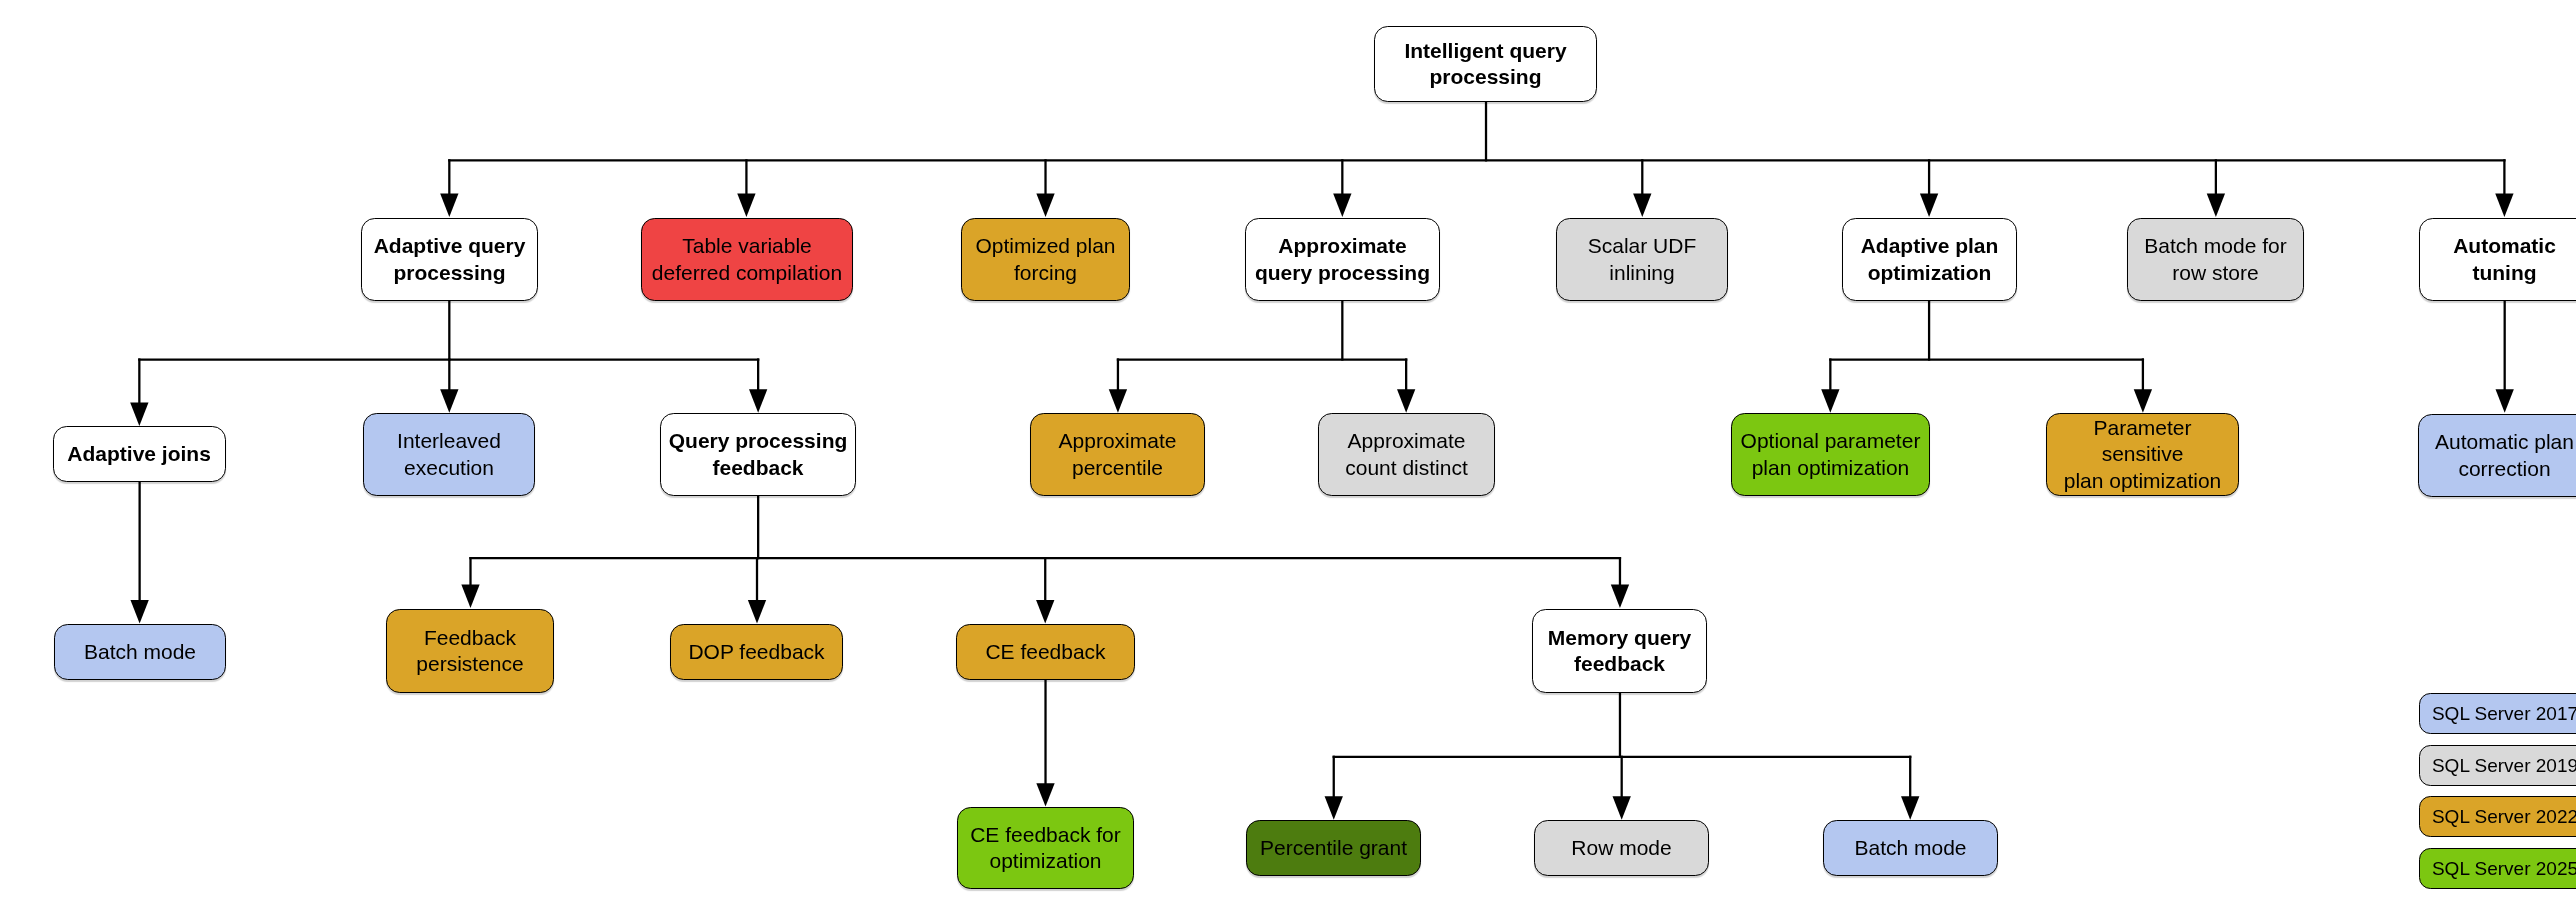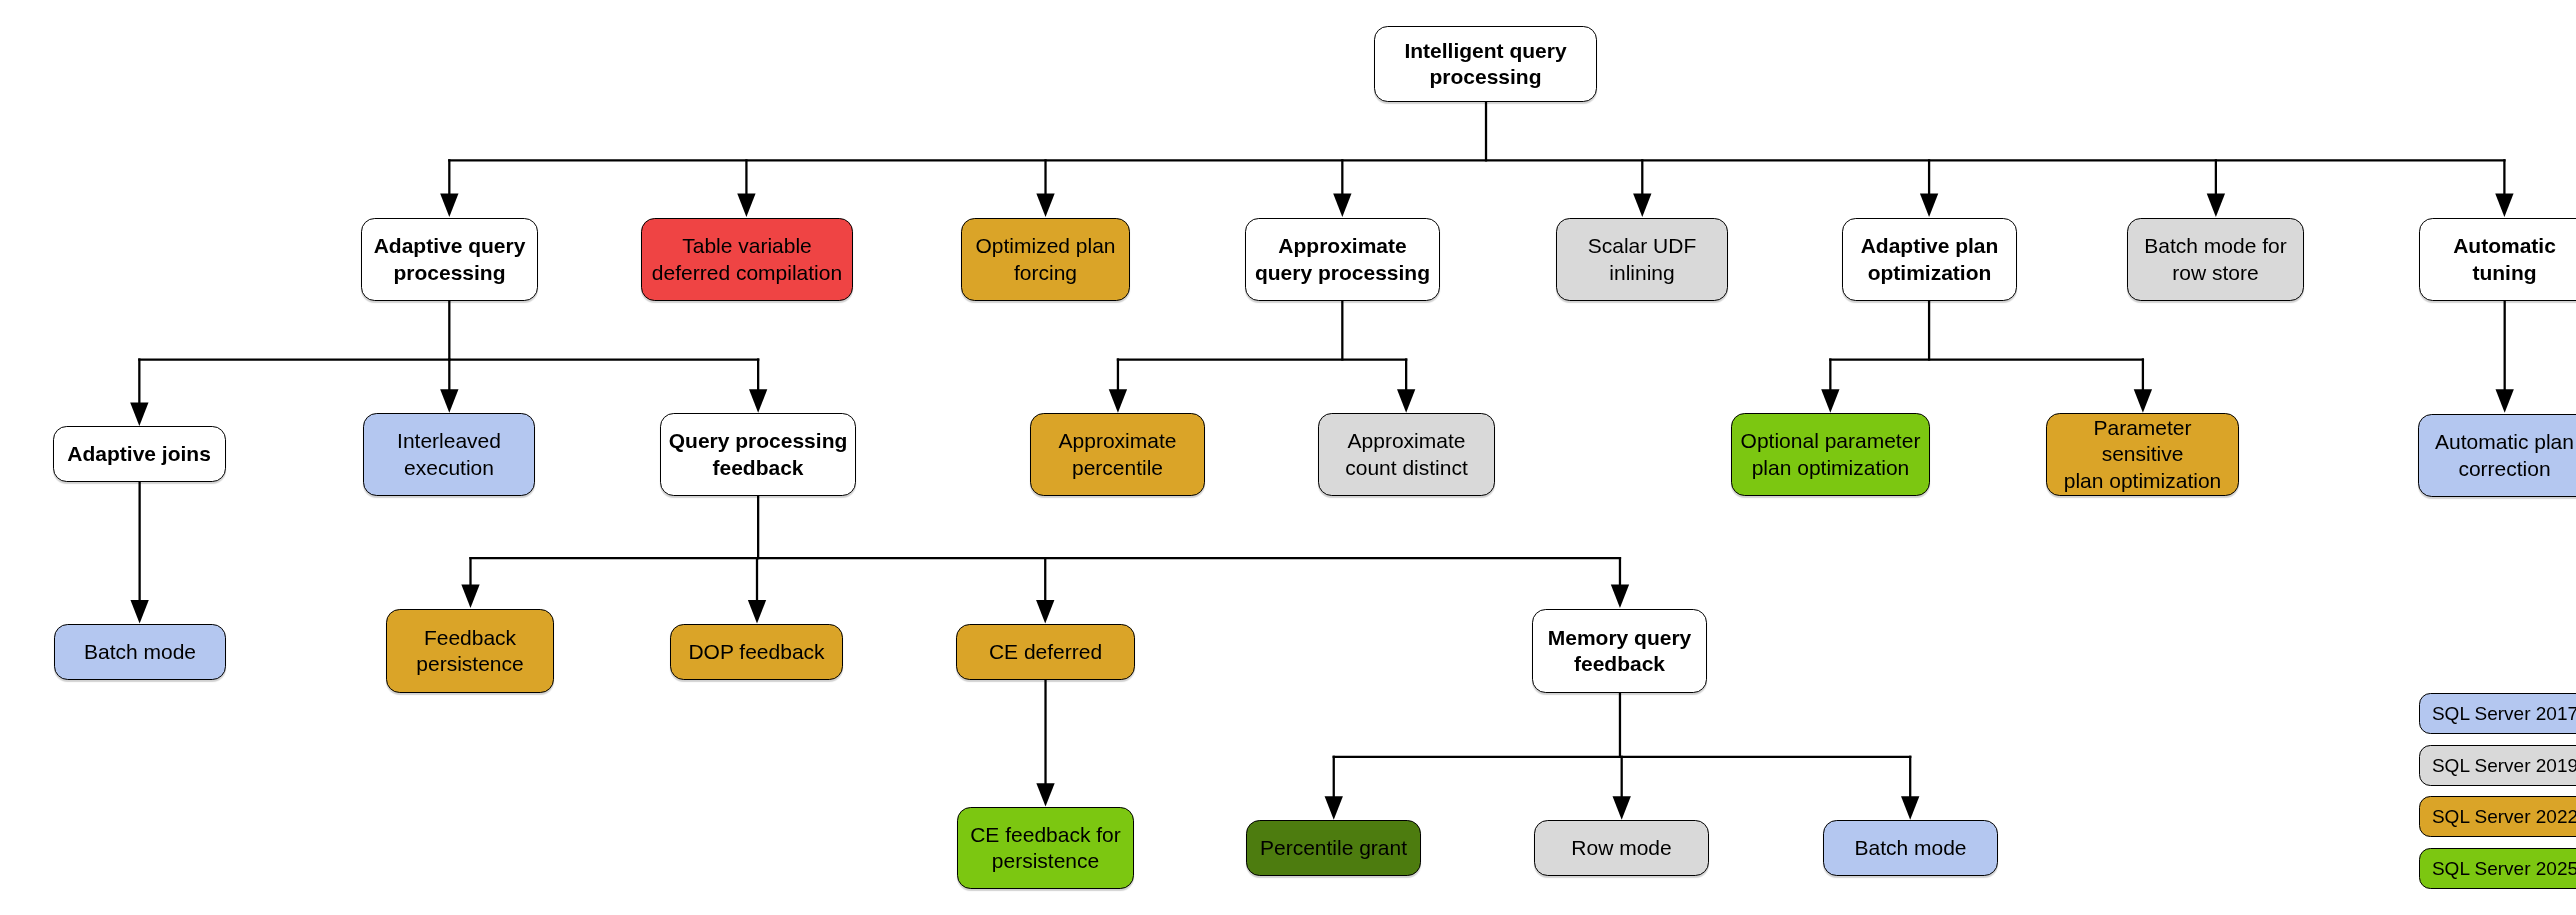--- a/index.html
+++ b/index.html
@@ -144,25 +144,25 @@
       <div class="node" style="left: 1703px; top: 413px; width: 199px; height: 83px; background: rgb(124, 199, 17);">Optional parameter
 plan optimization</div>
       <div class="node" style="left: 2018px; top: 413px; width: 193px; height: 83px; background: rgb(218, 164, 40);">Parameter sensitive
 plan optimization</div>
       <div class="node" style="left: 2390px; top: 414px; width: 173px; height: 83px; background: rgb(180, 199, 240);">Automatic plan
 correction</div>
       <div class="node" style="left: 26px; top: 624px; width: 172px; height: 56px; background: rgb(180, 199, 240);">Batch mode</div>
       <div class="node" style="left: 358px; top: 609px; width: 168px; height: 84px; background: rgb(218, 164, 40);">Feedback
 persistence</div>
       <div class="node" style="left: 642px; top: 624px; width: 173px; height: 56px; background: rgb(218, 164, 40);">DOP feedback</div>
-      <div class="node" style="left: 928px; top: 624px; width: 179px; height: 56px; background: rgb(218, 164, 40);">CE deferred</div>
+      <div class="node" style="left: 928px; top: 624px; width: 179px; height: 56px; background: rgb(218, 164, 40);">CE feedback</div>
       <div class="node cat" style="left: 1504px; top: 609px; width: 175px; height: 84px; background: rgb(255, 255, 255);">Memory query
 feedback</div>
       <div class="node" style="left: 929px; top: 807px; width: 177px; height: 82px; background: rgb(124, 199, 17);">CE feedback for
-persistence</div>
+optimization</div>
       <div class="node" style="left: 1218px; top: 820px; width: 175px; height: 56px; background: #4d7c0f;">Percentile grant</div>
       <div class="node" style="left: 1506px; top: 820px; width: 175px; height: 56px; background: rgb(217, 217, 217);">Row mode</div>
       <div class="node" style="left: 1795px; top: 820px; width: 175px; height: 56px; background: rgb(180, 199, 240);">Batch mode</div>
     </div>
   <div id="legend">
       <div class="legend-item" style="left: 2391px; top: 693px; width: 172px; height: 41px; background: rgb(180, 199, 240);">SQL Server 2017</div>
       <div class="legend-item" style="left: 2391px; top: 745px; width: 172px; height: 41px; background: rgb(217, 217, 217);">SQL Server 2019</div>
       <div class="legend-item" style="left: 2391px; top: 796px; width: 172px; height: 41px; background: rgb(218, 164, 40);">SQL Server 2022</div>
       <div class="legend-item" style="left: 2391px; top: 848px; width: 172px; height: 41px; background: rgb(124, 199, 17);">SQL Server 2025</div>
     </div>

